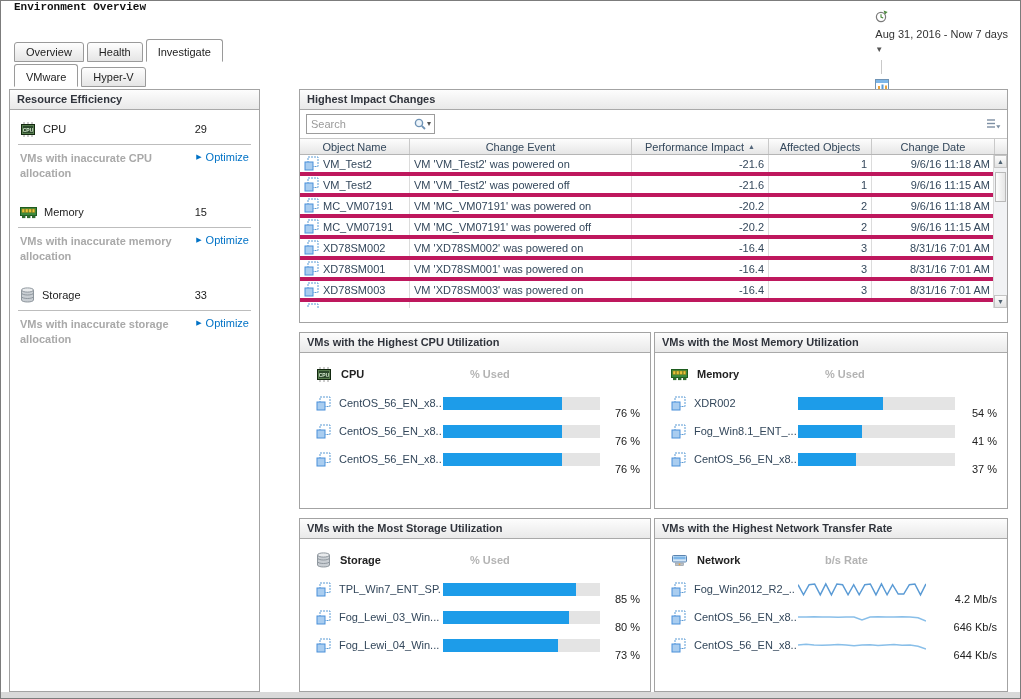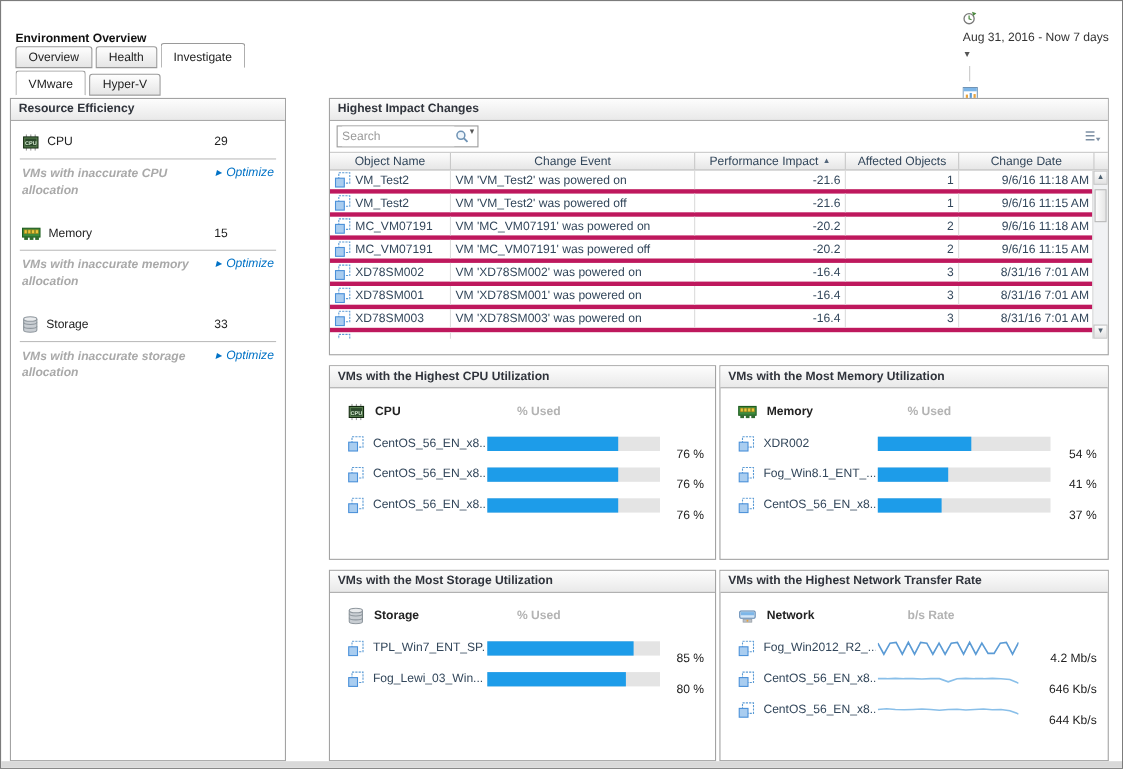--- a/index.html
+++ b/index.html
@@ -2,21 +2,21 @@
 <html><head>
 <meta charset="utf-8">
 <style>
   * { margin:0; padding:0; box-sizing:border-box; }
   html,body { background:#fff; }
   body { font-family:"Liberation Sans", sans-serif; font-size:11px; color:#222; }
   #app { position:relative; width:1021px; height:699px; background:#fff; border:1px solid #7c7c7c; overflow:hidden; }
   .bottom-strip { position:absolute; left:0; right:0; bottom:0; height:6px; background:#d9d9d9; }
 
   
-  .page-title { position:absolute; top:28px; left:13px; font-weight:bold; color:#111; }
+  .page-title { position:absolute; top:0; left:13px; font-weight:bold; color:#111;font-family:Liberation Mono, monospace; }
   .top-right { position:absolute; top:9px; right:12px; display:flex; align-items:flex-start; gap:5px; color:#333;flex-direction:column; }
   .caret { font-size:8px; color:#555; line-height:10px; }
   .vsep { width:1px; height:14px; background:#c9c9c9; margin:0 6px; }
   .icon { display:inline-flex; align-items:center; justify-content:center; }
 
   
   .tab-bar { position:absolute; left:13px; display:flex; align-items:flex-end; gap:3px; }
   #main-tabs { top:38px;text-align:center; }
   #sub-tabs  { top:63px; }
   .tab { border:1px solid #9a9a9a; border-radius:3px 3px 0 0; padding:3px 11px; background:linear-gradient(#fefefe,#e5e5e5); color:#222; cursor:default; white-space:nowrap; }
@@ -27,29 +27,29 @@
   .panel-title { height:20px; line-height:19px; padding-left:7px; font-weight:bold; color:#30343c;
                  background:linear-gradient(#fdfdfd,#e9e9e9); border-bottom:1px solid #a9a9a9; }
 
   
   #panel-re { left:8px; top:88px; width:251px; height:603px; }
   .re-body { padding-top:4px; }
   .re-metric-row { display:flex; align-items:center; height:30px; padding:0 10px; }
   .re-name { margin-left:7px; color:#222; }
   .re-value { margin-left:auto; margin-right:42px; color:#222; }
   .re-divider { border:0; border-top:1px solid #bdbdbd; margin:0 8px; }
-  .re-opt-row { display:flex; align-items:flex-start; padding:6px 10px 0 10px; height:52px;font-style:italic; }
+  .re-opt-row { display:flex; align-items:flex-start; padding:6px 10px 0 10px; height:52px; }
   .re-note { color:#a9a9a9; font-weight:bold; width:152px; line-height:15px; }
   .re-link { margin-left:auto; color:#0072c6; text-decoration:none; display:flex; align-items:center; gap:4px; }
   .re-link-arrow { font-size:7px; color:#0072c6; }
 
   
   #panel-impact { left:298px; top:88px; width:709px; height:234px; }
   .search-row { height:28px; display:flex; align-items:center; padding:0 6px; background:#fff; }
-  .search-box { width:129px; height:20px; border:1px solid #9c9c9c; background:#fff; display:flex; padding:0 3px 0 4px; }
+  .search-box { width:129px; height:20px; border:1px solid #9c9c9c; background:#fff; display:flex; align-items:center; padding:0 3px 0 4px; }
   .search-box input { border:0; outline:0; flex:1; min-width:0; font:11px "Liberation Sans",sans-serif; color:#444; }
   .search-box input::placeholder { color:#9a9a9a; }
   .tools { margin-left:auto; }
   .thead { display:grid; grid-template-columns:110px 222px 137px 103px 123px 14px; height:17px;
            background:linear-gradient(#fdfdfd,#e6e6e6); border-top:1px solid #c9c9c9; border-bottom:1px solid #b5b5b5; }
   .th { display:flex; align-items:center; justify-content:center; color:#33475b; border-right:1px solid #c9c9c9; overflow:hidden; white-space:nowrap; }
   .th:last-child { border-right:0; }
   .sort-arrow { font-size:7px; color:#52657a; margin-left:4px; }
   .rows-viewport { position:relative; height:153px; overflow:hidden; }
   .trow { display:grid; grid-template-columns:110px 222px 137px 103px 123px; height:21px; border-bottom:4px solid #be185d; width:695px; }
@@ -563,20 +563,33 @@
               <rect x="4" y="1" width="10" height="9.5" fill="#fff" stroke="#5b9bd5" stroke-dasharray="2,1"></rect>
               <rect x="1" y="6" width="8" height="8" fill="#a9cdf0" stroke="#4a90d9"></rect>
             </svg>
           </span>
           <span class="mname">Fog_Lewi_03_Win...</span>
           <div class="bar-track">
             <div class="bar-fill" style="width: 80%;"></div>
           </div>
           <span class="mvalue">80 %</span>
         </div>
+        <div class="mrow">
+          <span class="icon">
+            <svg width="15" height="15" viewBox="0 0 15 15">
+              <rect x="4" y="1" width="10" height="9.5" fill="#fff" stroke="#5b9bd5" stroke-dasharray="2,1"></rect>
+              <rect x="1" y="6" width="8" height="8" fill="#a9cdf0" stroke="#4a90d9"></rect>
+            </svg>
+          </span>
+          <span class="mname">Fog_Lewi_04_Win...</span>
+          <div class="bar-track">
+            <div class="bar-fill" style="width: 73%;"></div>
+          </div>
+          <span class="mvalue">73 %</span>
+        </div>
       </div>
   </div>
 
   <div class="panel mini-panel" id="panel-network">
     <div class="panel-title">VMs with the Highest Network Transfer Rate</div>
     <div class="mini-header">
       <span class="icon">
           <svg width="17" height="13" viewBox="0 0 17 13">
             <rect x="1.5" y="1.5" width="14" height="6.5" rx="1" fill="#d3e6f7" stroke="#5b84b0"></rect>
             <rect x="2.5" y="2.5" width="12" height="2.8" fill="#7db6e8"></rect>

